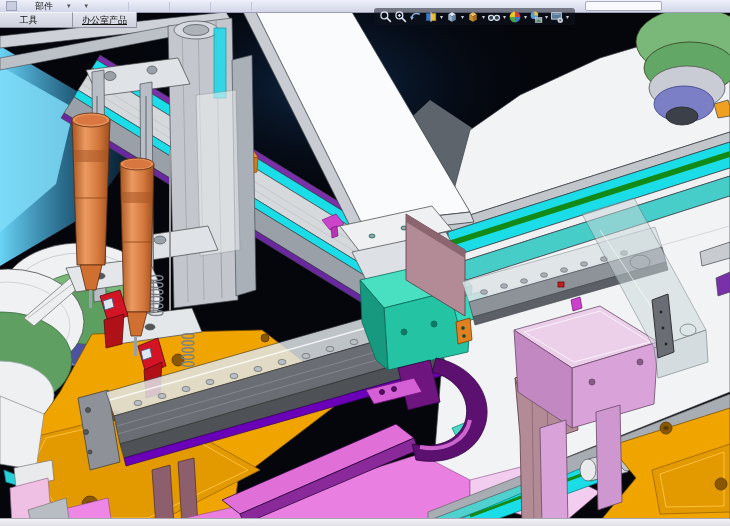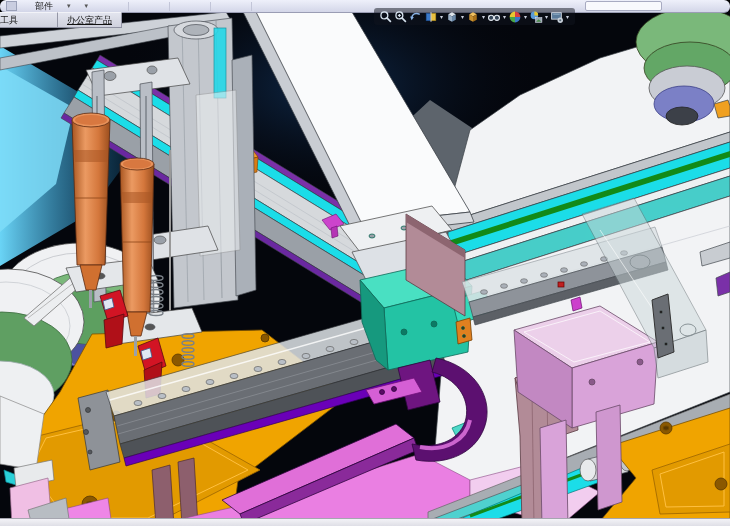--- a/index.html
+++ b/index.html
@@ -1,33 +1,33 @@
 <!DOCTYPE html>
 <html><head>
 <meta charset="utf-8">
 <style>
   html,body{margin:0;padding:0;}
   body{width:730px;height:526px;position:relative;overflow:hidden;
        font-family:"Liberation Sans","DejaVu Sans",sans-serif;background:#000;}
   
   .topbar{position:absolute;left:0;top:0;width:730px;height:12px;
     background:linear-gradient(#eef0fa,#d3d6e8);border-bottom:1px solid #9a9db4;
-    display:flex;align-items:center;font-size:9px;color:#1a1a1a;z-index:30;border-radius:6px;}
+    display:flex;align-items:center;font-size:9px;color:#1a1a1a;z-index:30;}
   .topbar .miniicon{width:9px;height:8px;margin-left:6px;background:#c9cde0;border:1px solid #9aa0b8;}
   .topbar .cmp{margin-left:18px;line-height:11px;}
   .topbar .caret{font-size:7px;color:#555;margin-left:14px;line-height:10px;}
   .topbar .sep{width:1px;height:9px;background:#c2c5d8;margin-left:40px;}
   .topbar .field{position:absolute;left:585px;top:1px;width:75px;height:8px;
     background:#f8f9fd;border:1px solid #a8abc2;border-radius:2px;}
   
   .tabs{position:absolute;left:0;top:12px;height:15px;display:flex;z-index:30;
     background:#c6c8d4;border-bottom:1px solid #8e90a0;}
   .tab{height:14px;background:linear-gradient(#e2e4ee,#cfd1dd);border-right:1px solid #9496a6;
     border-top:1px solid #f2f3f8;font-size:9px;color:#111;display:flex;align-items:center;}
-  .tab.t1{width:57px;justify-content:flex-start;padding-right:0;overflow:hidden;}
+  .tab.t1{width:57px;justify-content:center;padding-right:15px;overflow:hidden;}
   .tab.t2{padding:0 9px;text-decoration:underline;}
   
   .viewport{position:absolute;left:0;top:12px;width:730px;height:506px;z-index:1;}
   
   .hud{position:absolute;left:374px;top:8px;height:17px;z-index:40;display:flex;align-items:center;
     gap:1px;padding:0 5px;background:rgba(16,20,30,0.50);border-radius:3px;}
   .hud .ic{width:14px;height:14px;display:block;}
   .hud .caret{font-size:6px;color:#c9cfdc;margin:0 1px;line-height:14px;}
   
   .statusbar{position:absolute;left:0;top:518px;width:730px;height:8px;z-index:30;

